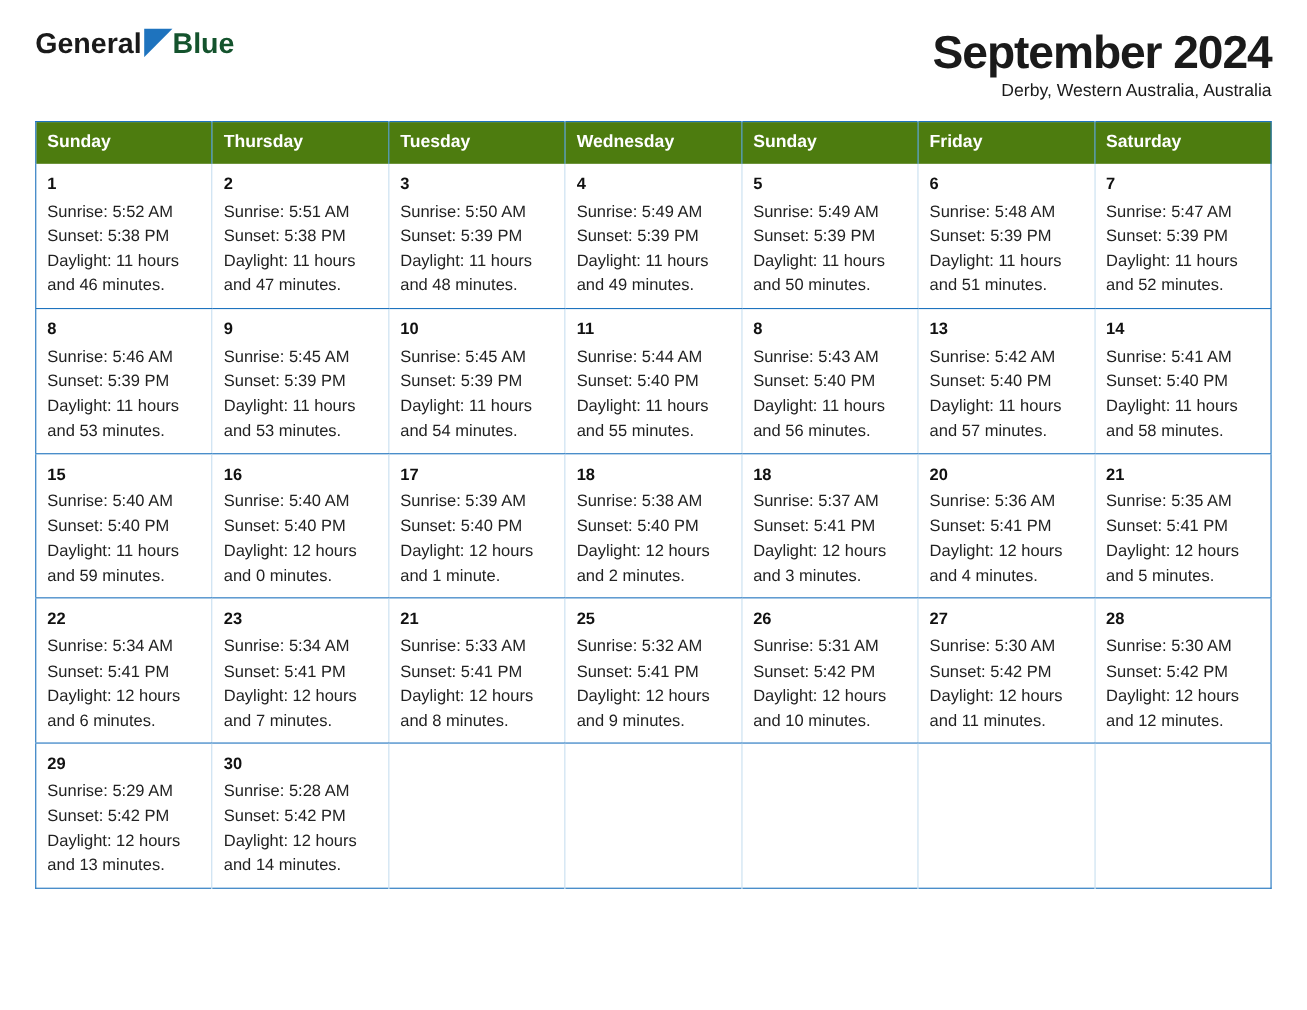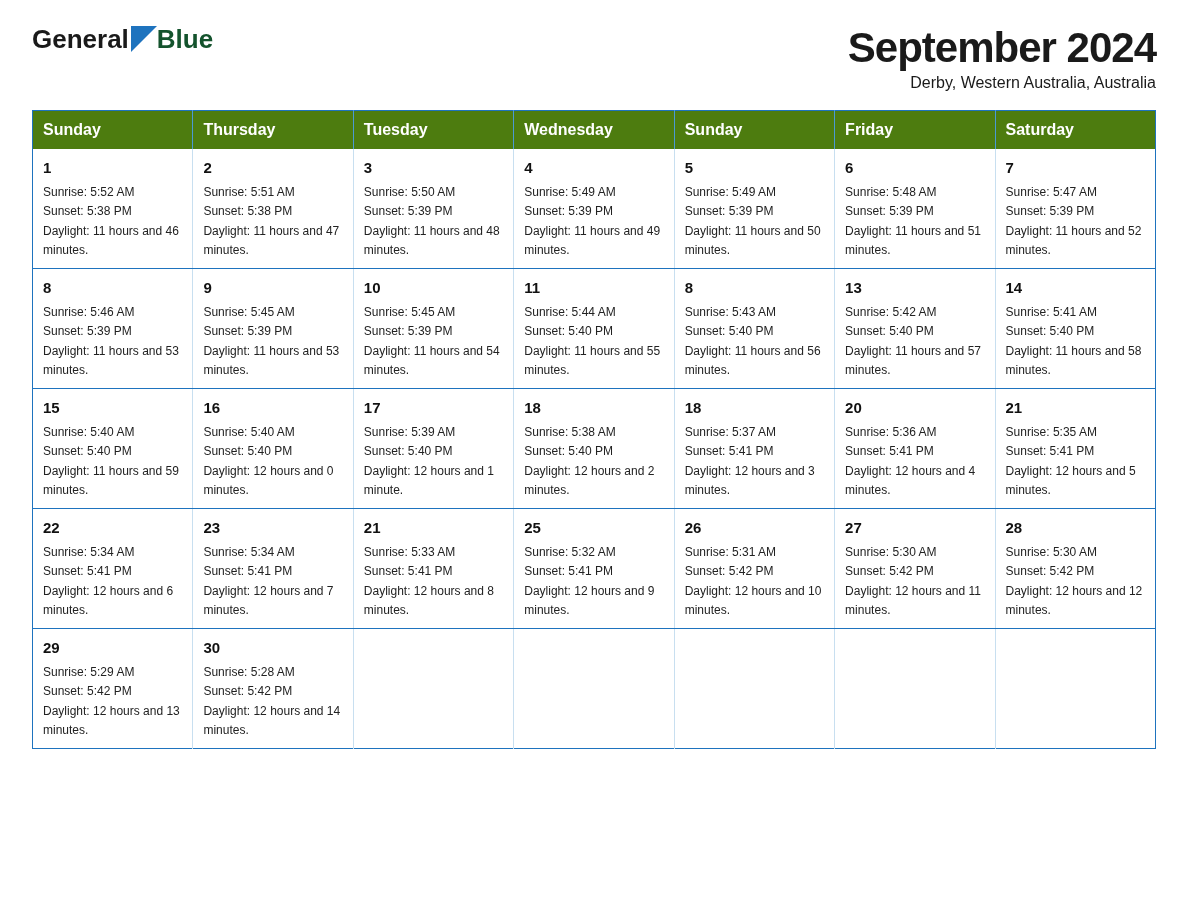--- a/index.html
+++ b/index.html
@@ -89,21 +89,21 @@
       background-color: #fff;
     }
     .day-number {
       font-size: 15px;
       font-weight: bold;
       color: #111;
       display: block;
       margin-bottom: 3px;
     }
     .day-info {
-      font-size: 12px;
+      font-size: 15px;
       color: #222;
       line-height: 1.5;
     }
     .empty-cell {
       background: #fff;
     }
   </style>
 </head>
 <body>
 

